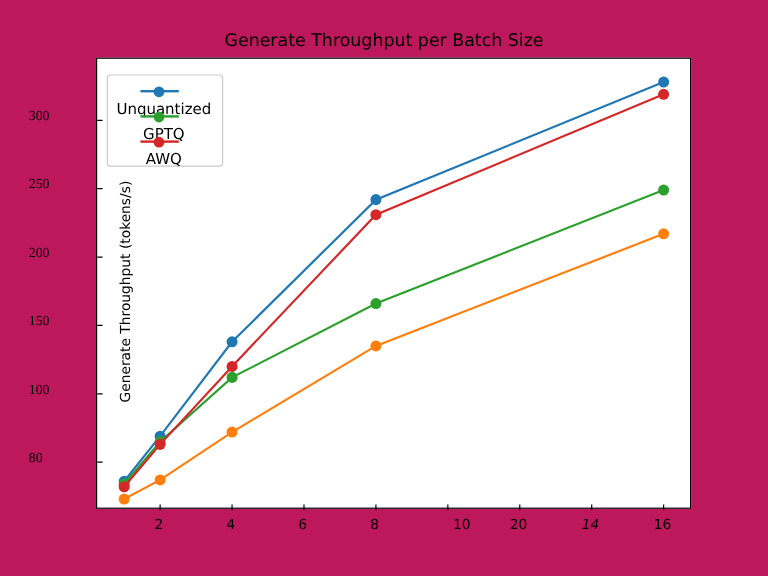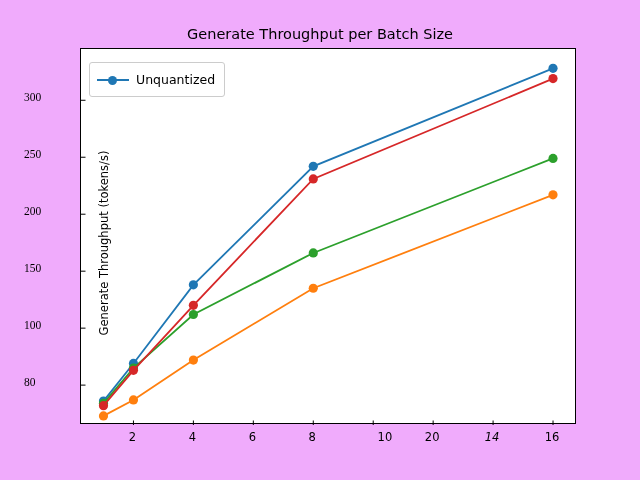--- a/index.html
+++ b/index.html
@@ -5,21 +5,21 @@
   html, body {
     margin: 0; padding: 0;
     width: 640px; height: 480px;
     background: #ffffff;
     font-family: "DejaVu Sans", sans-serif;
     overflow: hidden;
   }
   #figure {
     position: relative;
     width: 640px; height: 480px;
-    background: #f0abfc;
+    background: #be185d;
   }
   #chart-title {
     position: absolute;
     left: 0; top: 26px;
     width: 640px;
     text-align: center;
     font-size: 14.5px;
     color: #000000;
   }
   #plot-area {
@@ -72,20 +72,21 @@
     background: #ffffff;
     border: 0.9px solid #cccccc;
     border-radius: 3px;
     padding: 6px 9px 6px 7px;
     box-sizing: border-box;
   }
   .legend-row {
     display: flex;
     align-items: center;
     height: 21px;
+    flex-direction: column;
   }
   .legend-swatch {
     width: 32px; height: 14px;
     position: relative;
     margin-right: 7px;
     flex: 0 0 auto;
   }
   .legend-swatch .lg-line {
     position: absolute;
     left: 0; top: 6px;
@@ -175,15 +176,29 @@
   <div class="axis-label" id="ylabel">Generate Throughput (tokens/s)</div>
 
   <div id="legend">
       <div class="legend-row">
         <span class="legend-swatch">
           <span class="lg-line" style="background:#1f77b4"></span>
           <span class="lg-dot" style="background:#1f77b4"></span>
         </span>
         <span class="legend-text">Unquantized</span>
       </div>
+      <div class="legend-row">
+        <span class="legend-swatch">
+          <span class="lg-line" style="background:#2ca02c"></span>
+          <span class="lg-dot" style="background:#2ca02c"></span>
+        </span>
+        <span class="legend-text">GPTQ</span>
+      </div>
+      <div class="legend-row">
+        <span class="legend-swatch">
+          <span class="lg-line" style="background:#d62728"></span>
+          <span class="lg-dot" style="background:#d62728"></span>
+        </span>
+        <span class="legend-text">AWQ</span>
+      </div>
     </div>
 
 </div>
 
 </body></html>

